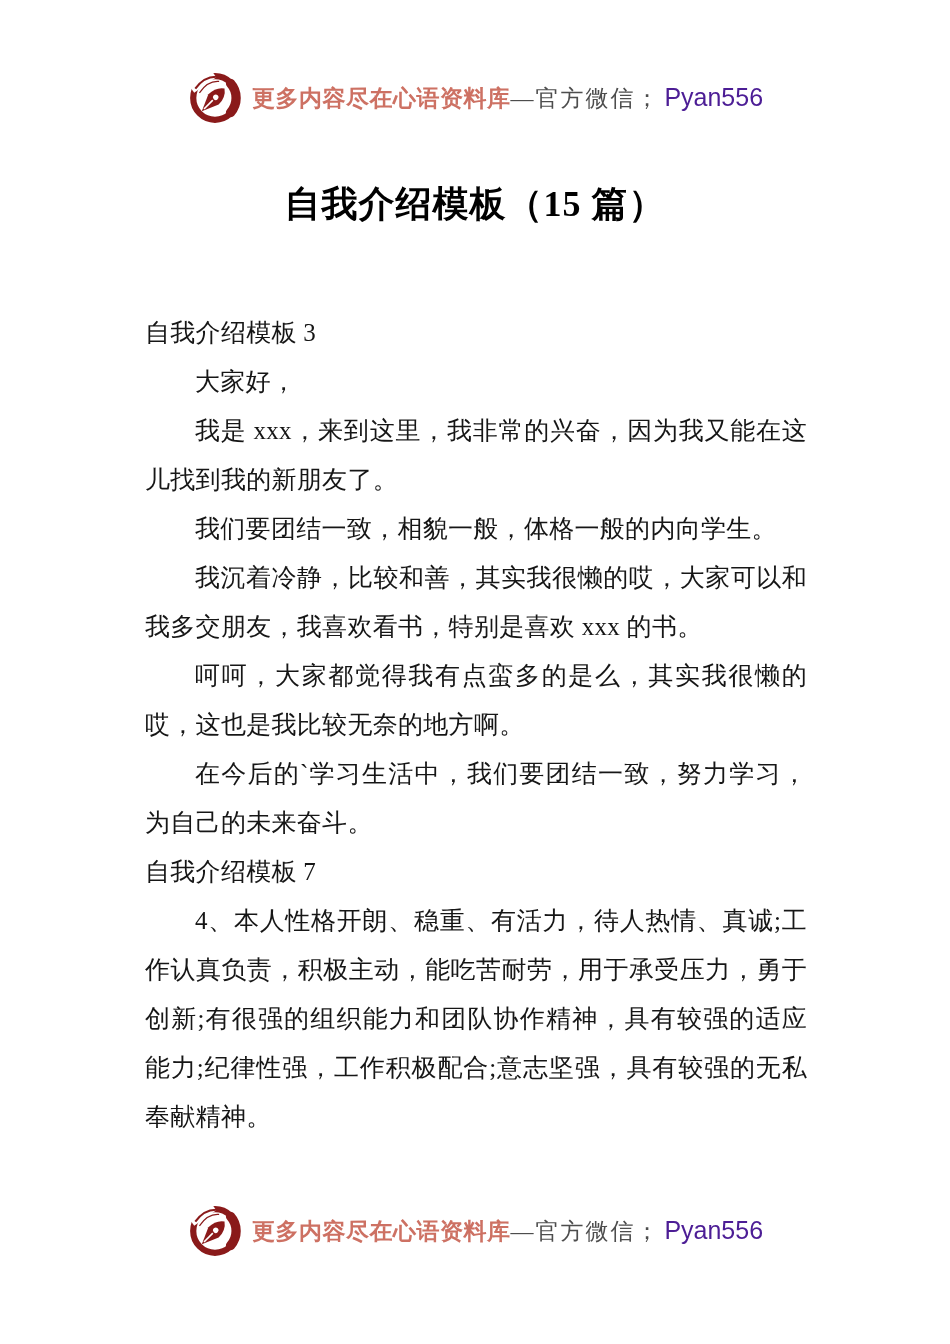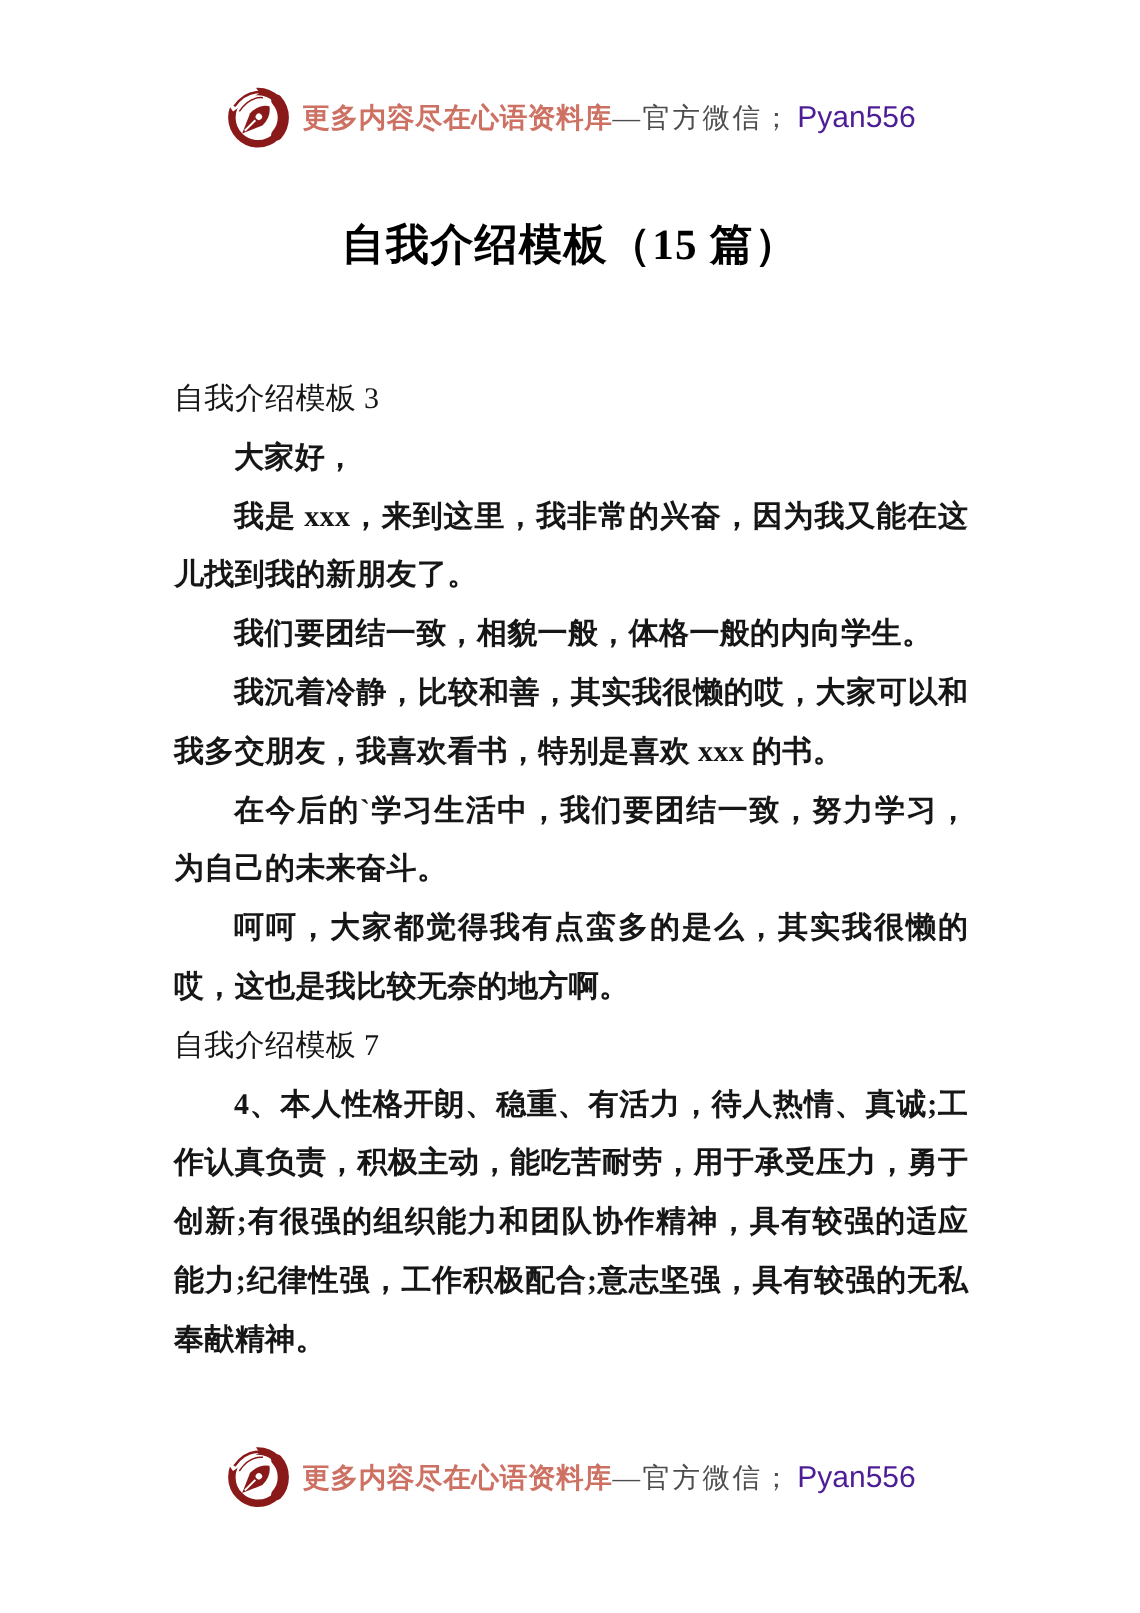--- a/index.html
+++ b/index.html
@@ -66,21 +66,21 @@
     top: 308px;
     left: 145px;
     width: 662px;
     font-size: 25px;
     line-height: 49px;
     letter-spacing: 0.3px;
     text-align: justify;
     text-justify: inter-character;
     color: #161616;
   }
-  .content p { text-indent: 2em; margin: 0; font-weight: bold; }
+  .content p { text-indent: 2em; margin: 0; }
   .sec-heading { text-indent: 0; font-weight: normal; font-size: 25px; }
 </style>
 </head>
 <body>
 
 <div class="page">
 
   <div class="banner banner-top">
     <span class="logo">
       <svg width="56" height="56" viewBox="0 0 54 54" aria-hidden="true">
@@ -105,22 +105,22 @@
   </div>
 
   <h1 class="doc-title">自我介绍模板（15 篇）</h1>
 
   <div class="content">
     <div class="sec-heading">自我介绍模板 3</div>
     <p>大家好，</p>
     <p>我是 xxx，来到这里，我非常的兴奋，因为我又能在这儿找到我的新朋友了。</p>
     <p>我们要团结一致，相貌一般，体格一般的内向学生。</p>
     <p>我沉着冷静，比较和善，其实我很懒的哎，大家可以和我多交朋友，我喜欢看书，特别是喜欢 xxx 的书。</p>
+    <p>呵呵，大家都觉得我有点蛮多的是么，其实我很懒的哎，这也是我比较无奈的地方啊。</p>
     <p>在今后的`学习生活中，我们要团结一致，努力学习，为自己的未来奋斗。</p>
-    <p>呵呵，大家都觉得我有点蛮多的是么，其实我很懒的哎，这也是我比较无奈的地方啊。</p>
     <div class="sec-heading">自我介绍模板 7</div>
     <p>4、本人性格开朗、稳重、有活力，待人热情、真诚;工作认真负责，积极主动，能吃苦耐劳，用于承受压力，勇于创新;有很强的组织能力和团队协作精神，具有较强的适应能力;纪律性强，工作积极配合;意志坚强，具有较强的无私奉献精神。</p>
   </div>
 
   <div class="banner banner-bottom">
     <span class="logo">
       <svg width="56" height="56" viewBox="0 0 54 54" aria-hidden="true">
         <circle cx="27" cy="27" r="21" fill="#ffffff" stroke="#8a1a1a" stroke-width="6"></circle>
         <path d="M42 13 A21 21 0 0 1 42 41" fill="none" stroke="#8a1a1a" stroke-width="9" stroke-linecap="round"></path>
         <rect x="0" y="0" width="26" height="16" fill="#ffffff" transform="rotate(-35 13 8)"></rect>

